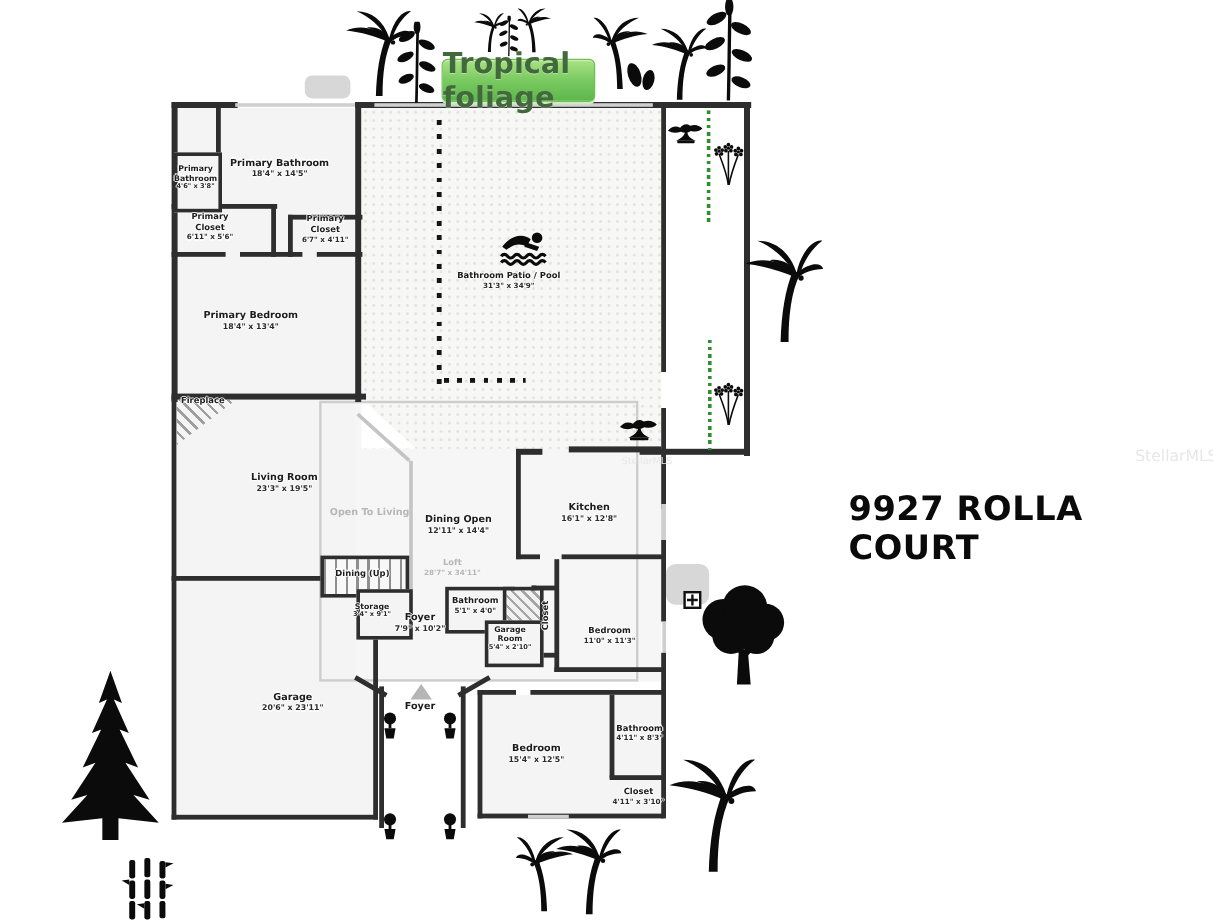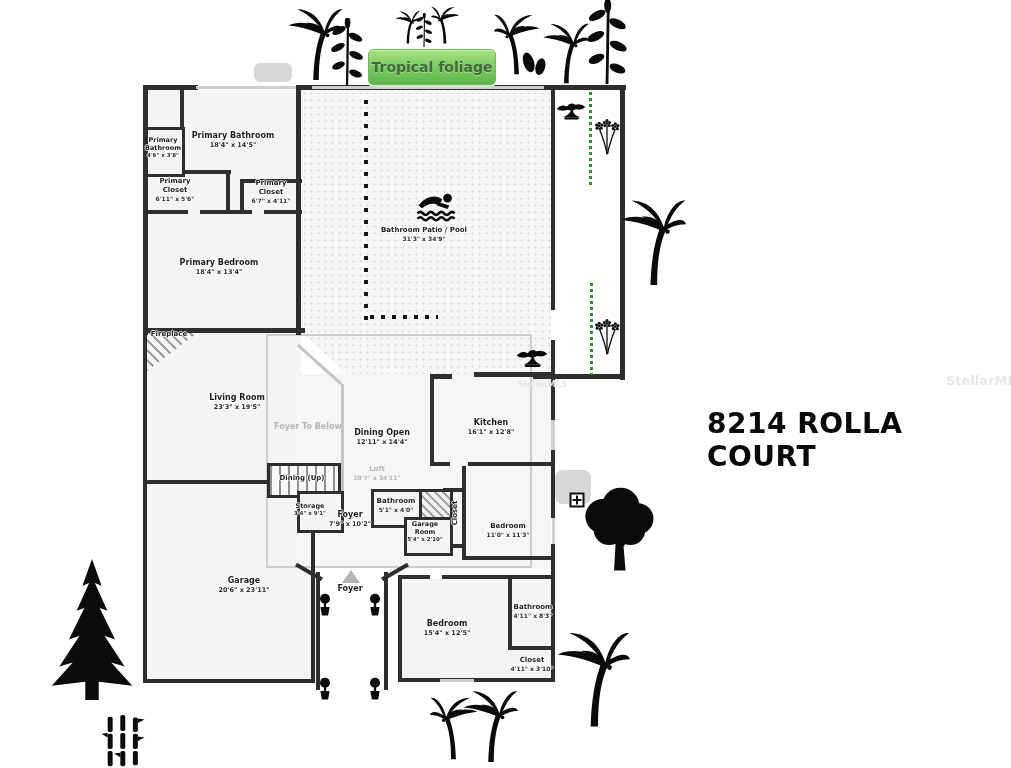--- a/index.html
+++ b/index.html
@@ -34,24 +34,24 @@
   .dotv{position:absolute;width:4px;z-index:20;
         background-image:repeating-linear-gradient(to bottom,#141414 0 4px,transparent 4px 12px);}
   .doth{position:absolute;height:4px;z-index:20;
         background-image:repeating-linear-gradient(to right,#141414 0 4px,transparent 4px 11px);}
   .pad{position:absolute;background:#d7d7d7;border-radius:8px;z-index:15;}
   .badge{position:absolute;left:368px;top:49px;width:126px;height:34px;z-index:60;
          border-radius:5px;border:1px solid #6fbf57;
          background:linear-gradient(180deg,#a9e184 0%,#79ca60 50%,#5eb64d 100%);
          box-shadow:inset 0 1px 0 #c9edb0,0 2px 0 #cfe9c2;
          display:flex;align-items:center;justify-content:center;
-         font-size:14px;font-weight:bold;color:#41693b;text-shadow:0 1px 0 #ffffff55;}
+         font-size:24px;font-weight:bold;color:#41693b;text-shadow:0 1px 0 #ffffff55;}
   .title{position:absolute;left:707px;top:407px;font-size:28px;font-weight:800;
          letter-spacing:.5px;color:#0a0a0a;z-index:60;}
-  .wm{position:absolute;color:#e7e7e7;font-weight:bold;z-index:5;}
+  .wm{position:absolute;color:#e7e7e7;font-weight:normal;z-index:5;}
   .ntri{position:absolute;width:0;height:0;z-index:30;
         border-left:9px solid transparent;border-right:9px solid transparent;
         border-bottom:13px solid #b5b5b5;}
   .plus{position:absolute;z-index:30;}
 </style>
 </head>
 <body>
 
 <svg width="0" height="0" style="position:absolute" aria-hidden="true">
 <defs>
@@ -258,37 +258,37 @@
     <span class="dm">18'4" x 14'5"</span>
   </div>
   <div class="label wrap small" style="left:175px;top:189px">
     <span class="nm">Primary Closet</span>
     <span class="dm">6'11" x 5'6"</span>
   </div>
   <div class="label wrap small" style="left:271px;top:191px">
     <span class="nm">Primary Closet</span>
     <span class="dm">6'7" x 4'11"</span>
   </div>
-  <div class="label" style="left:219px;top:267px">
+  <div class="label" style="left:209px;top:267px">
     <span class="nm">Primary Bedroom</span>
     <span class="dm">18'4" x 13'4"</span>
   </div>
   <div class="label small" style="left:424px;top:234px">
     <span class="nm">Bathroom Patio / Pool</span>
     <span class="dm">31'3" x 34'9"</span>
   </div>
   <div class="label small" style="left:169px;top:334px">
     <span class="nm">Fireplace</span>
   </div>
   <div class="label" style="left:237px;top:402px">
     <span class="nm">Living Room</span>
     <span class="dm">23'3" x 19'5"</span>
   </div>
   <div class="label gray" style="left:308px;top:427px">
-    <span class="nm">Foyer To Below</span>
+    <span class="nm">Open To Living</span>
   </div>
   <div class="label" style="left:382px;top:437px">
     <span class="nm">Dining Open</span>
     <span class="dm">12'11" x 14'4"</span>
   </div>
   <div class="label" style="left:491px;top:427px">
     <span class="nm">Kitchen</span>
     <span class="dm">16'1" x 12'8"</span>
   </div>
   <div class="label small" style="left:302px;top:478px">
@@ -413,17 +413,17 @@
   <svg class="deco" style="left:367px;top:677px;width:16px;height:24px">
       <use href="#topiary"></use>
     </svg>
   <svg class="deco" style="left:415px;top:188px;width:44px;height:36px">
       <use href="#swimmer"></use>
     </svg>
 
   <div class="badge">
     <span>Tropical foliage</span>
   </div>
-  <div class="title">8214 ROLLA COURT</div>
+  <div class="title">9927 ROLLA COURT</div>
   <div class="wm" style="left:946px;top:373px;font-size:13px">StellarMLS</div>
   <div class="wm" style="left:518px;top:380px;font-size:8px">StellarMLS</div>
 
 </div>
 
 </body></html>

